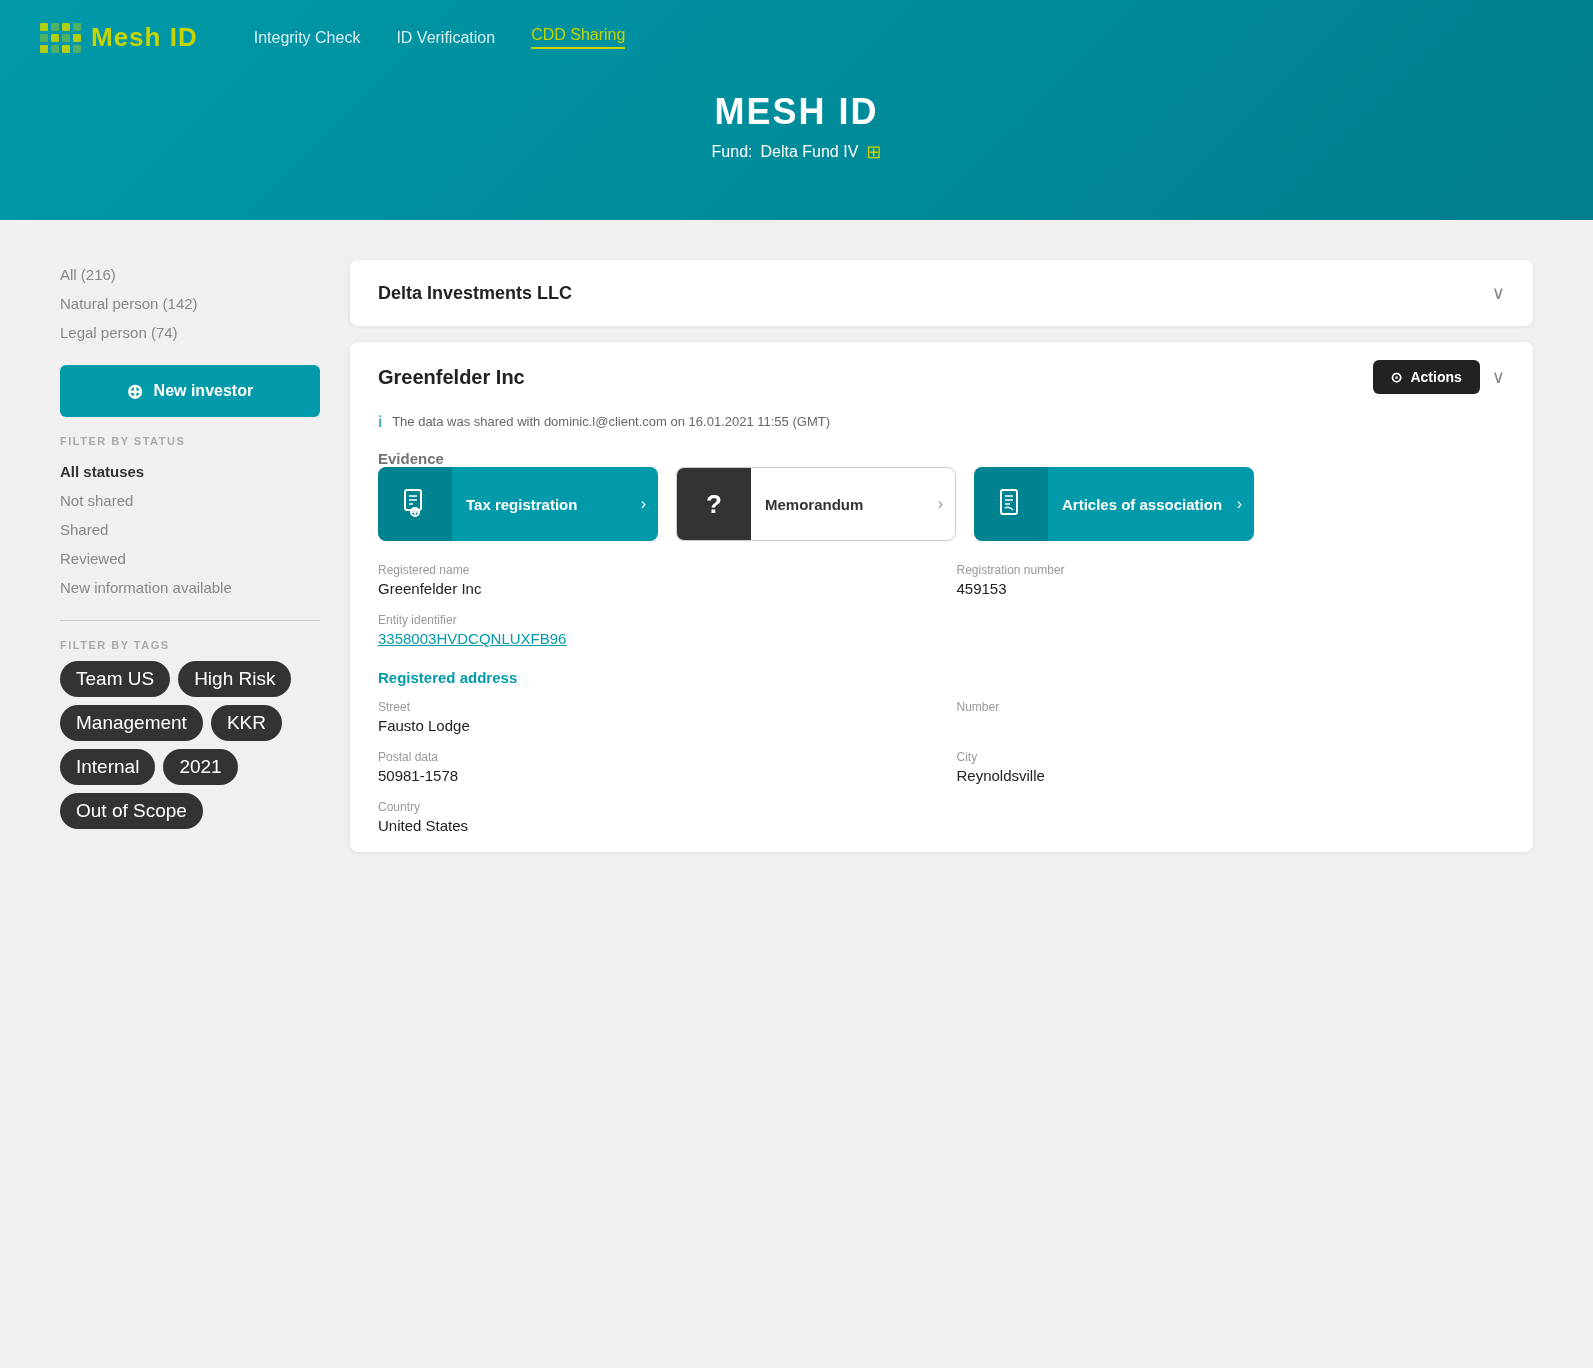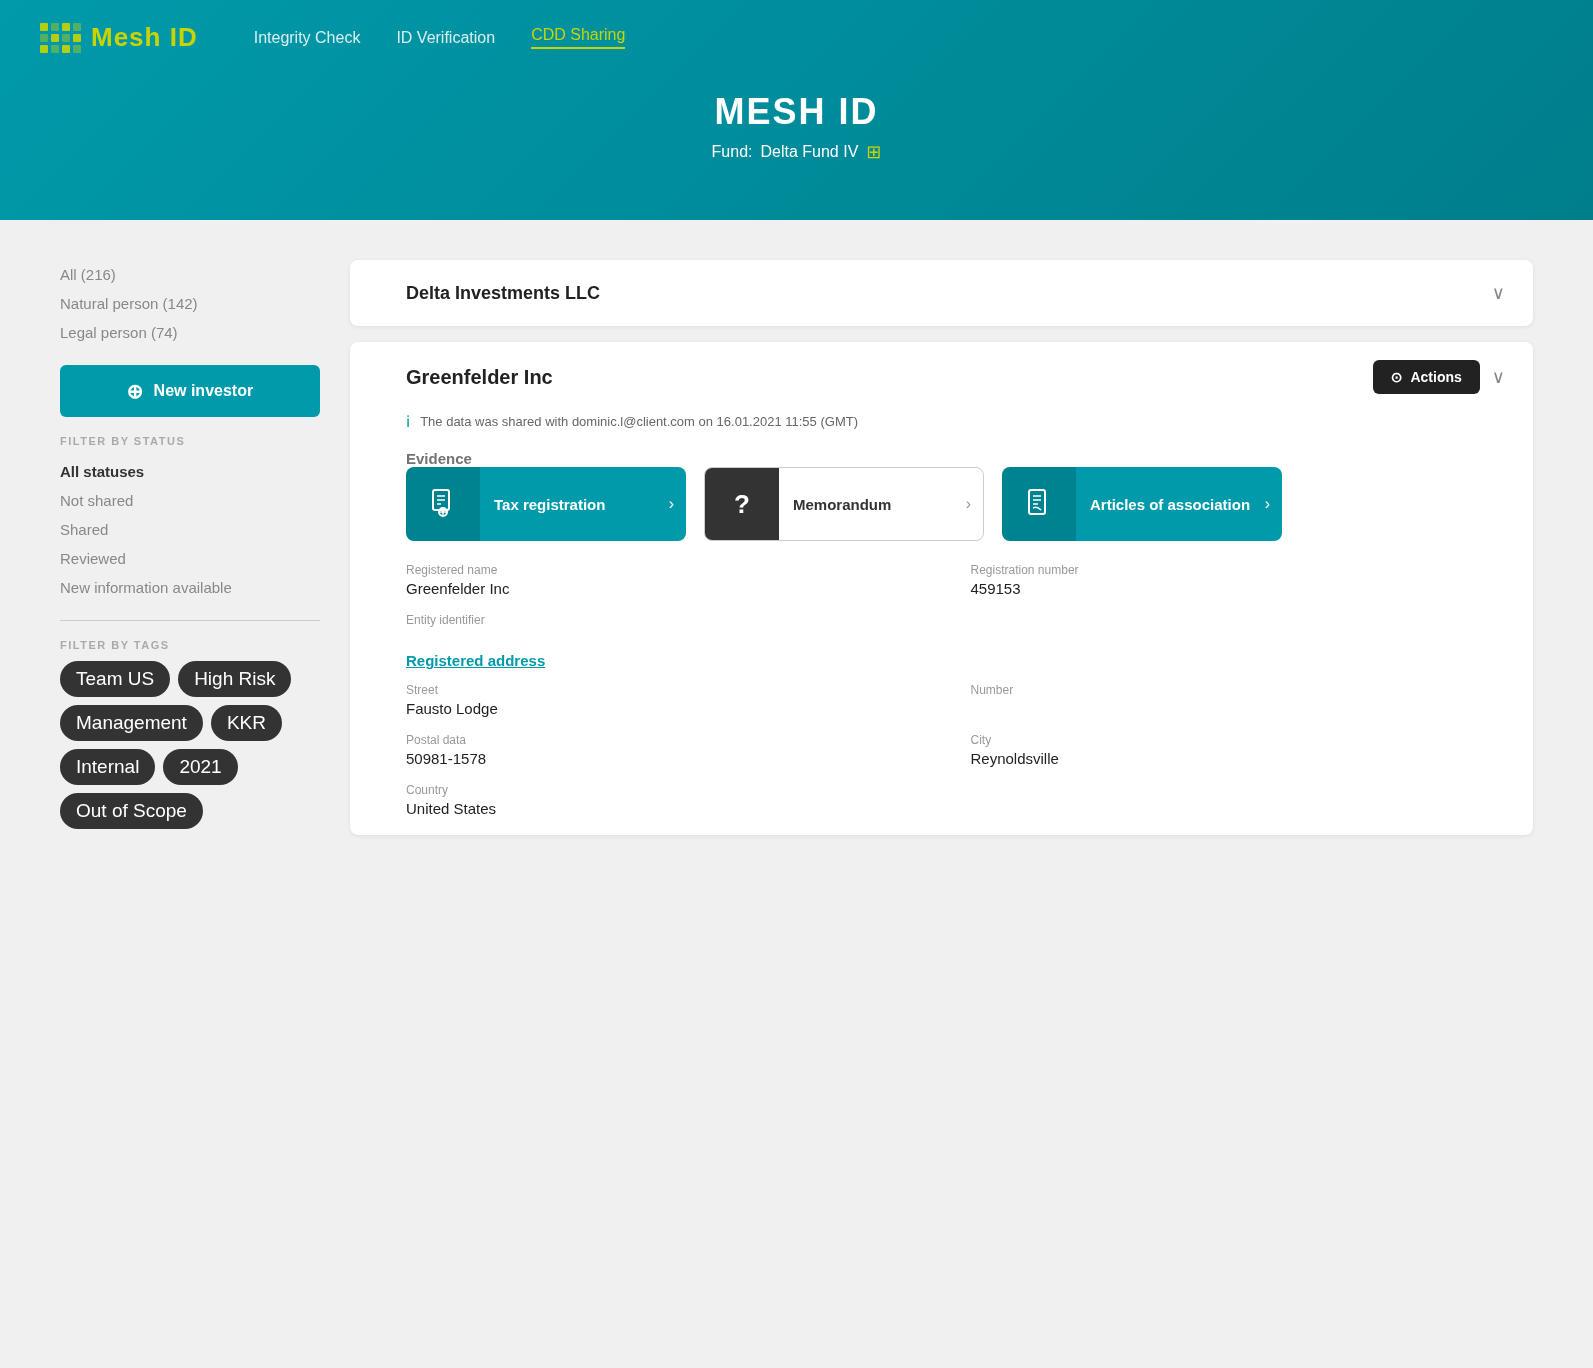--- a/index.html
+++ b/index.html
@@ -98,21 +98,20 @@
       padding: 7px 16px; font-size: 19px; cursor: pointer; font-weight: 500;
     }
 
     
     .content { flex: 1; display: flex; flex-direction: column; gap: 16px; }
 
     
     .card {
       background: white; border-radius: 8px; box-shadow: 0 1px 4px rgba(0,0,0,0.08);
       overflow: hidden;
-      padding-left: 28px;
     }
     .card-header {
       display: flex; align-items: center; justify-content: space-between;
       padding: 22px 28px; cursor: pointer;
     }
     .card-header-title { font-size: 18px; font-weight: 700; color: #222; }
     .chevron-icon { color: #888; font-size: 18px; }
     .card-subheader {
       display: flex; align-items: center; justify-content: space-between;
       padding: 18px 28px 10px 28px;
@@ -159,21 +158,21 @@
     
     .summary-section { padding: 4px 28px 18px 28px; }
     .summary-label { color: #009aaa; font-size: 15px; font-weight: 700; margin-bottom: 14px; }
     .summary-grid { display: grid; grid-template-columns: 1fr 1fr; gap: 16px 30px; }
     .summary-field-label { font-size: 12px; color: #999; margin-bottom: 3px; }
     .summary-field-value { font-size: 15px; color: #222; font-weight: 500; }
     .summary-field-value.link { color: #009aaa; text-decoration: underline; cursor: pointer; }
 
     
     .registered-section { padding: 4px 28px 18px 28px; }
-    .registered-label { color: #009aaa; font-size: 15px; font-weight: 700; margin-bottom: 14px; text-decoration: underline; }
+    .registered-label { color: #009aaa; font-size: 15px; font-weight: 700; margin-bottom: 14px; }
   </style>
 </head>
 <body>
 
 <header class="header">
   <nav class="nav">
     <div class="logo">
       <div class="logo-dots">
         <div class="logo-dot"></div>
         <div class="logo-dot dim"></div>
@@ -320,20 +319,21 @@
           <div>
             <div class="summary-field-label">Registered name</div>
             <div class="summary-field-value">Greenfelder Inc</div>
           </div>
           <div>
             <div class="summary-field-label">Registration number</div>
             <div class="summary-field-value">459153</div>
           </div>
           <div style="grid-column: 1 / -1;">
             <div class="summary-field-label">Entity identifier</div>
+            <div class="summary-field-value link">3358003HVDCQNLUXFB96</div>
           </div>
         </div>
       </div>
 
       <div class="registered-section">
         <div class="registered-label">Registered address</div>
         <div class="summary-grid">
           <div>
             <div class="summary-field-label">Street</div>
             <div class="summary-field-value">Fausto Lodge</div>

